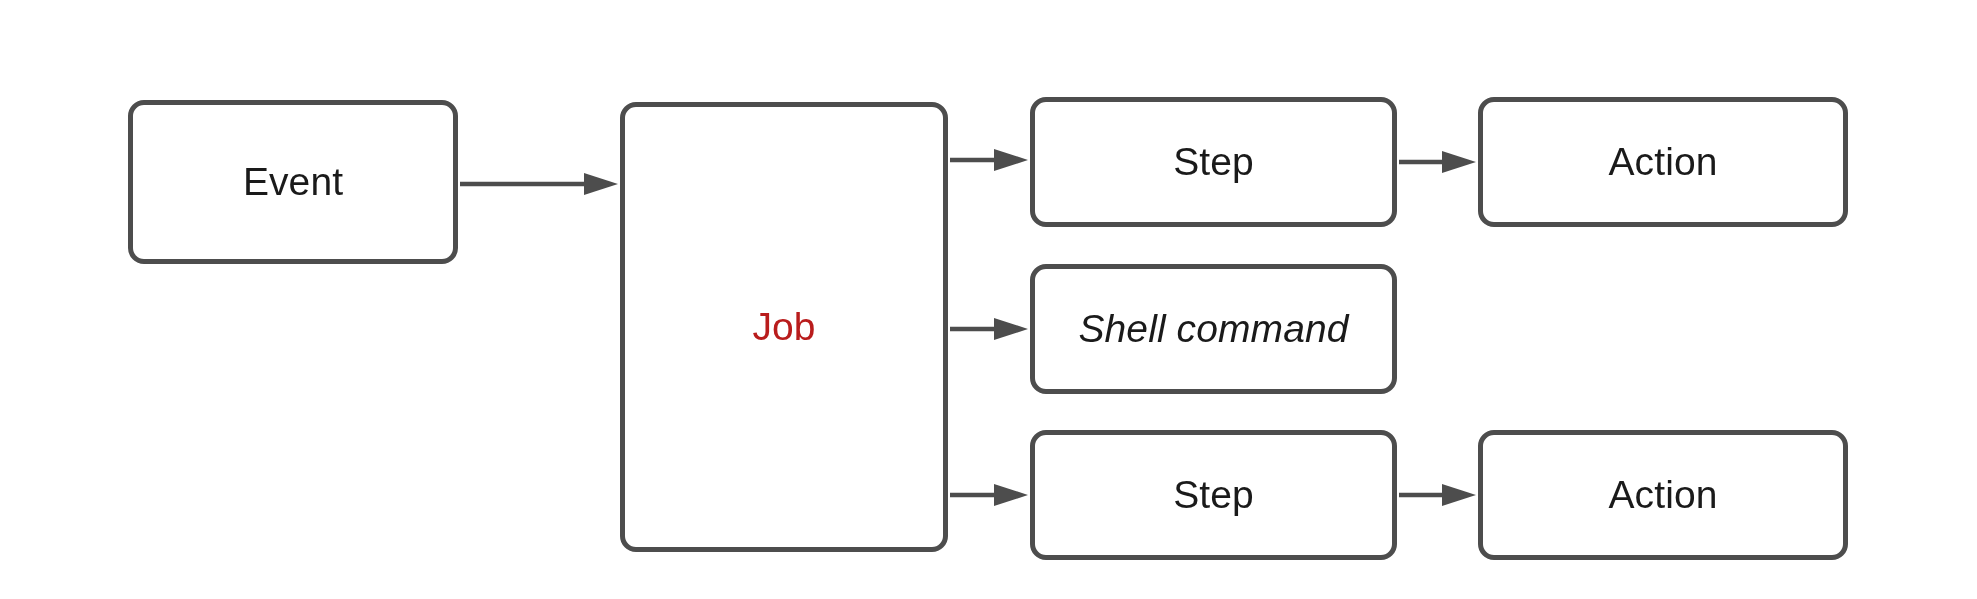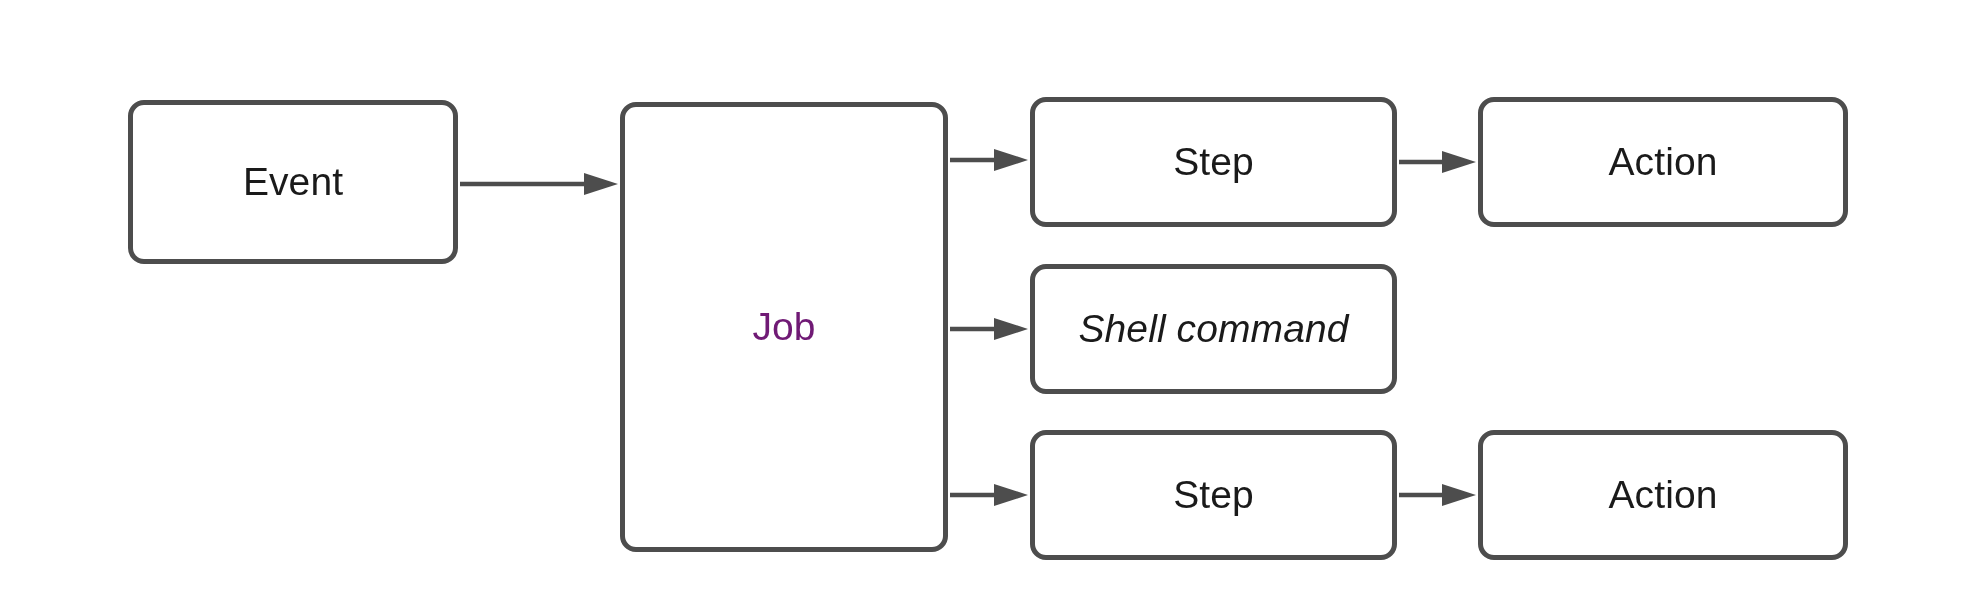--- a/index.html
+++ b/index.html
@@ -88,21 +88,21 @@
           <polygon class="edge-head" points="1442,452 1476,463 1442,474" fill="#4d4d4d"></polygon>
         </g>
       </g>
   </svg>
 
   <div id="nodes-group">
       <div class="node" style="left: 128px; top: 68px; width: 330px; height: 164px; border-color: rgb(77, 77, 77); background: rgb(255, 255, 255);">
         <span class="node-label" style="color: rgb(26, 26, 26);">Event</span>
       </div>
       <div class="node" style="left: 620px; top: 70px; width: 328px; height: 450px; border-color: rgb(77, 77, 77); background: rgb(255, 255, 255);">
-        <span class="node-label" style="color: #701a75;">Job</span>
+        <span class="node-label" style="color: #b91c1c;">Job</span>
       </div>
       <div class="node" style="left: 1030px; top: 65px; width: 367px; height: 130px; border-color: rgb(77, 77, 77); background: rgb(255, 255, 255);">
         <span class="node-label" style="color: rgb(26, 26, 26);">Step</span>
       </div>
       <div class="node" style="left: 1478px; top: 65px; width: 370px; height: 130px; border-color: rgb(77, 77, 77); background: rgb(255, 255, 255);">
         <span class="node-label" style="color: rgb(26, 26, 26);">Action</span>
       </div>
       <div class="node" style="left: 1030px; top: 232px; width: 367px; height: 130px; border-color: rgb(77, 77, 77); background: rgb(255, 255, 255); font-style: italic;">
         <span class="node-label" style="color: rgb(26, 26, 26);">Shell command</span>
       </div>

